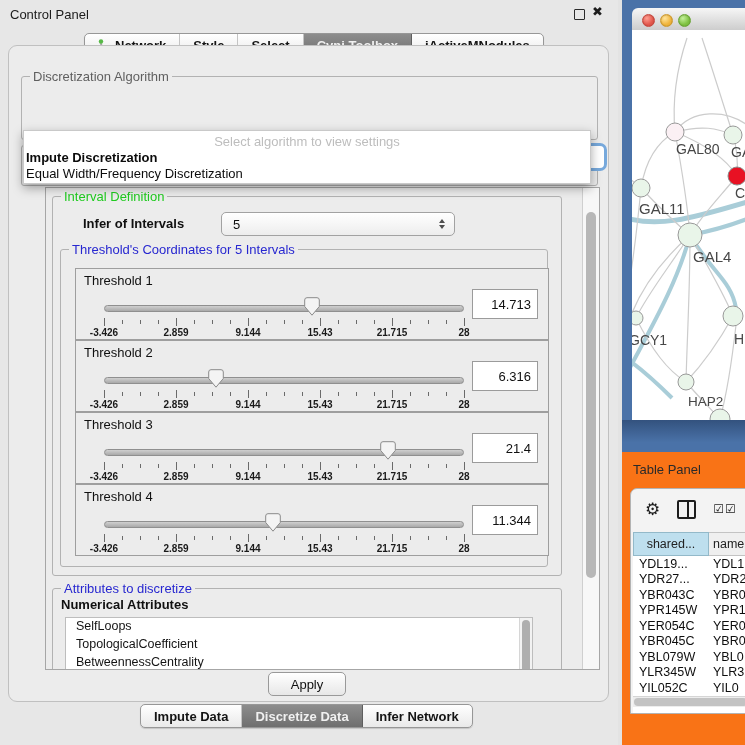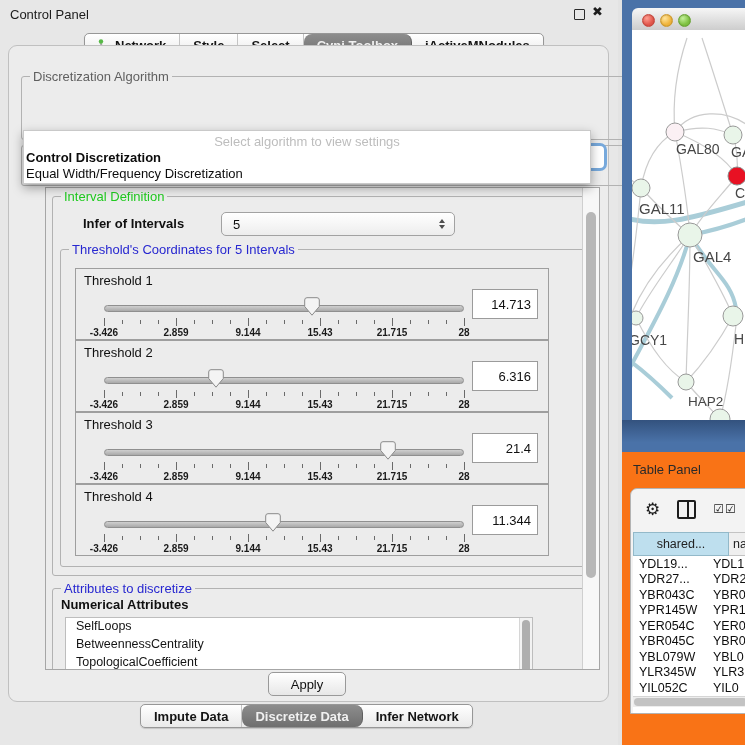--- a/index.html
+++ b/index.html
@@ -17,29 +17,29 @@
   #title-text{left:10px;top:7px;font-size:13px;color:#1c1c1c;}
   #float-icon{left:574px;top:9px;width:9px;height:9px;border:1.5px solid #2b2b2b;border-radius:1px;background:transparent;}
   #close-icon{left:592px;top:4px;font-size:13px;font-weight:bold;color:#1c1c1c;font-family:"DejaVu Sans",sans-serif;}
 
   
   .segbar{display:flex;border:1px solid #979797;border-radius:5px;overflow:hidden;
     background:linear-gradient(#ffffff,#e9e9e9);box-shadow:0 1px 1px rgba(0,0,0,.15);height:22px;}
   .seg{display:flex;align-items:center;gap:5px;padding:0 13px;font-size:13px;font-weight:bold;color:#141414;
     border-right:1px solid #c4c4c4;white-space:nowrap;}
   .seg:last-child{border-right:none;}
-  .seg.selected{background:linear-gradient(#8d8d8d,#6f6f6f);color:#f0f0f0;border-right-color:#5e5e5e;border-radius:8px;}
+  .seg.selected{background:linear-gradient(#8d8d8d,#6f6f6f);color:#f0f0f0;border-right-color:#5e5e5e;}
   #top-tabbar{left:84px;top:33px;}
   #bottom-tabbar{left:140px;top:704px;}
 
   
   #main-panel{left:8px;top:45px;width:599px;height:655px;background:#ececec;
     border:1px solid #c0c0c0;border-radius:9px;}
 
-  .group{position:absolute;border:1px solid #b2b2b2;border-radius:3px;padding-left:46px;}
+  .group{position:absolute;border:1px solid #b2b2b2;border-radius:3px;}
   .gtitle{position:absolute;top:-8px;left:8px;background:#ececec;padding:0 3px;font-size:13px;white-space:nowrap;}
   .gtitle.green{color:#1fcb1f;}
   .gtitle.blue{color:#2727d0;}
   .gtitle.gray{color:#5f5f5f;}
 
   .combo{position:absolute;background:linear-gradient(#ffffff,#ededed);border:1px solid #a2a2a2;
     border-radius:5px;font-size:13px;color:#101010;display:flex;align-items:center;padding:0 26px 0 11px;
     box-shadow:0 1px 0 rgba(255,255,255,.7) inset;}
   .stepper{position:absolute;right:9px;top:50%;transform:translateY(-50%);display:flex;flex-direction:column;gap:2px;}
   .stepper i{width:0;height:0;border-left:3.5px solid transparent;border-right:3.5px solid transparent;display:block;}
@@ -102,21 +102,21 @@
   #table-container{left:8px;top:36px;width:120px;height:224px;background:#f3f3f3;border:1px solid #b3b3b3;
     border-top-left-radius:7px;overflow:hidden;}
   #table-toolbar{position:absolute;left:0;top:0;width:100%;height:40px;display:flex;align-items:center;gap:17px;padding-left:14px;box-sizing:border-box;}
   #gear-icon{font-size:17px;color:#1d1d1d;font-family:"DejaVu Sans",sans-serif;line-height:1;}
   #columns-icon{width:15px;height:15px;border:2px solid #1d1d1d;border-radius:2px;position:relative;}
   #columns-icon::after{content:"";position:absolute;left:50%;top:0;bottom:0;width:2px;background:#1d1d1d;}
   .check-icon{font-size:12px;color:#1d1d1d;font-family:"DejaVu Sans",sans-serif;}
   #checks{display:flex;gap:1px;}
   #table-header{position:absolute;left:2px;top:43px;right:0;height:24px;display:flex;}
   .hcell{font-size:12.5px;color:#222;display:flex;align-items:center;justify-content:center;box-sizing:border-box;}
-  #hcell-0{width:96px;background:#bedfee;border:1px solid #93b9c9;}
+  #hcell-0{width:76px;background:#bedfee;border:1px solid #93b9c9;}
   #hcell-1{flex:1;background:#efefef;border:1px solid #c3c3c3;border-left:none;justify-content:flex-start;padding-left:4px;overflow:hidden;}
   #table-rows{position:absolute;left:2px;top:67px;right:0;bottom:0;background:#fff;}
   .trow{display:flex;height:15.5px;align-items:center;}
   .tcell0{width:76px;padding-left:6px;box-sizing:border-box;font-size:12.5px;color:#0e0e0e;white-space:nowrap;}
   .tcell1{flex:1;font-size:12.5px;color:#0e0e0e;white-space:nowrap;overflow:hidden;padding-left:4px;}
   #hscroll{position:absolute;left:2px;right:0;bottom:6px;height:10px;background:#ededed;border-top:1px solid #d5d5d5;}
   #hscroll-thumb{position:absolute;left:1px;top:1px;height:8px;width:96%;background:#c3c3c3;border-radius:4px;}
 
   .netlabel{fill:#474747;}
 </style>
@@ -365,40 +365,40 @@
       </div>
 
       <div class="group" style="left:6px;top:400px;width:508px;height:110px;">
         <span class="gtitle blue">Attributes to discretize</span>
         <div id="attr-sub">Numerical Attributes</div>
         <div id="attr-list">
           <div>
 
               <div class="attr-item">SelfLoops</div>
 
+              <div class="attr-item">TopologicalCoefficient</div>
+
               <div class="attr-item">BetweennessCentrality</div>
-
-              <div class="attr-item">TopologicalCoefficient</div>
             </div>
           <div id="attr-vscroll">
               <div id="attr-vthumb"></div>
             </div>
         </div>
       </div>
 
       <div class="vscroll-track">
         <div class="vscroll-thumb" style="top:24px;height:366px;"></div>
       </div>
     </div>
 
     <div id="apply-btn" class="abs">Apply</div>
 
     <div id="algo-popup" class="abs">
       <div id="popup-hint">Select algorithm to view settings</div>
-      <div id="popup-opt-0" class="popup-opt">Control Discretization</div>
+      <div id="popup-opt-0" class="popup-opt">Impute Discretization</div>
       <div id="popup-opt-1" class="popup-opt">Equal Width/Frequency Discretization</div>
     </div>
   </div>
 
   <div id="bottom-tabbar" class="abs segbar">
     <div class="seg">
         <span>Impute Data</span>
       </div>
     <div class="seg selected">
         <span>Discretize Data</span>

